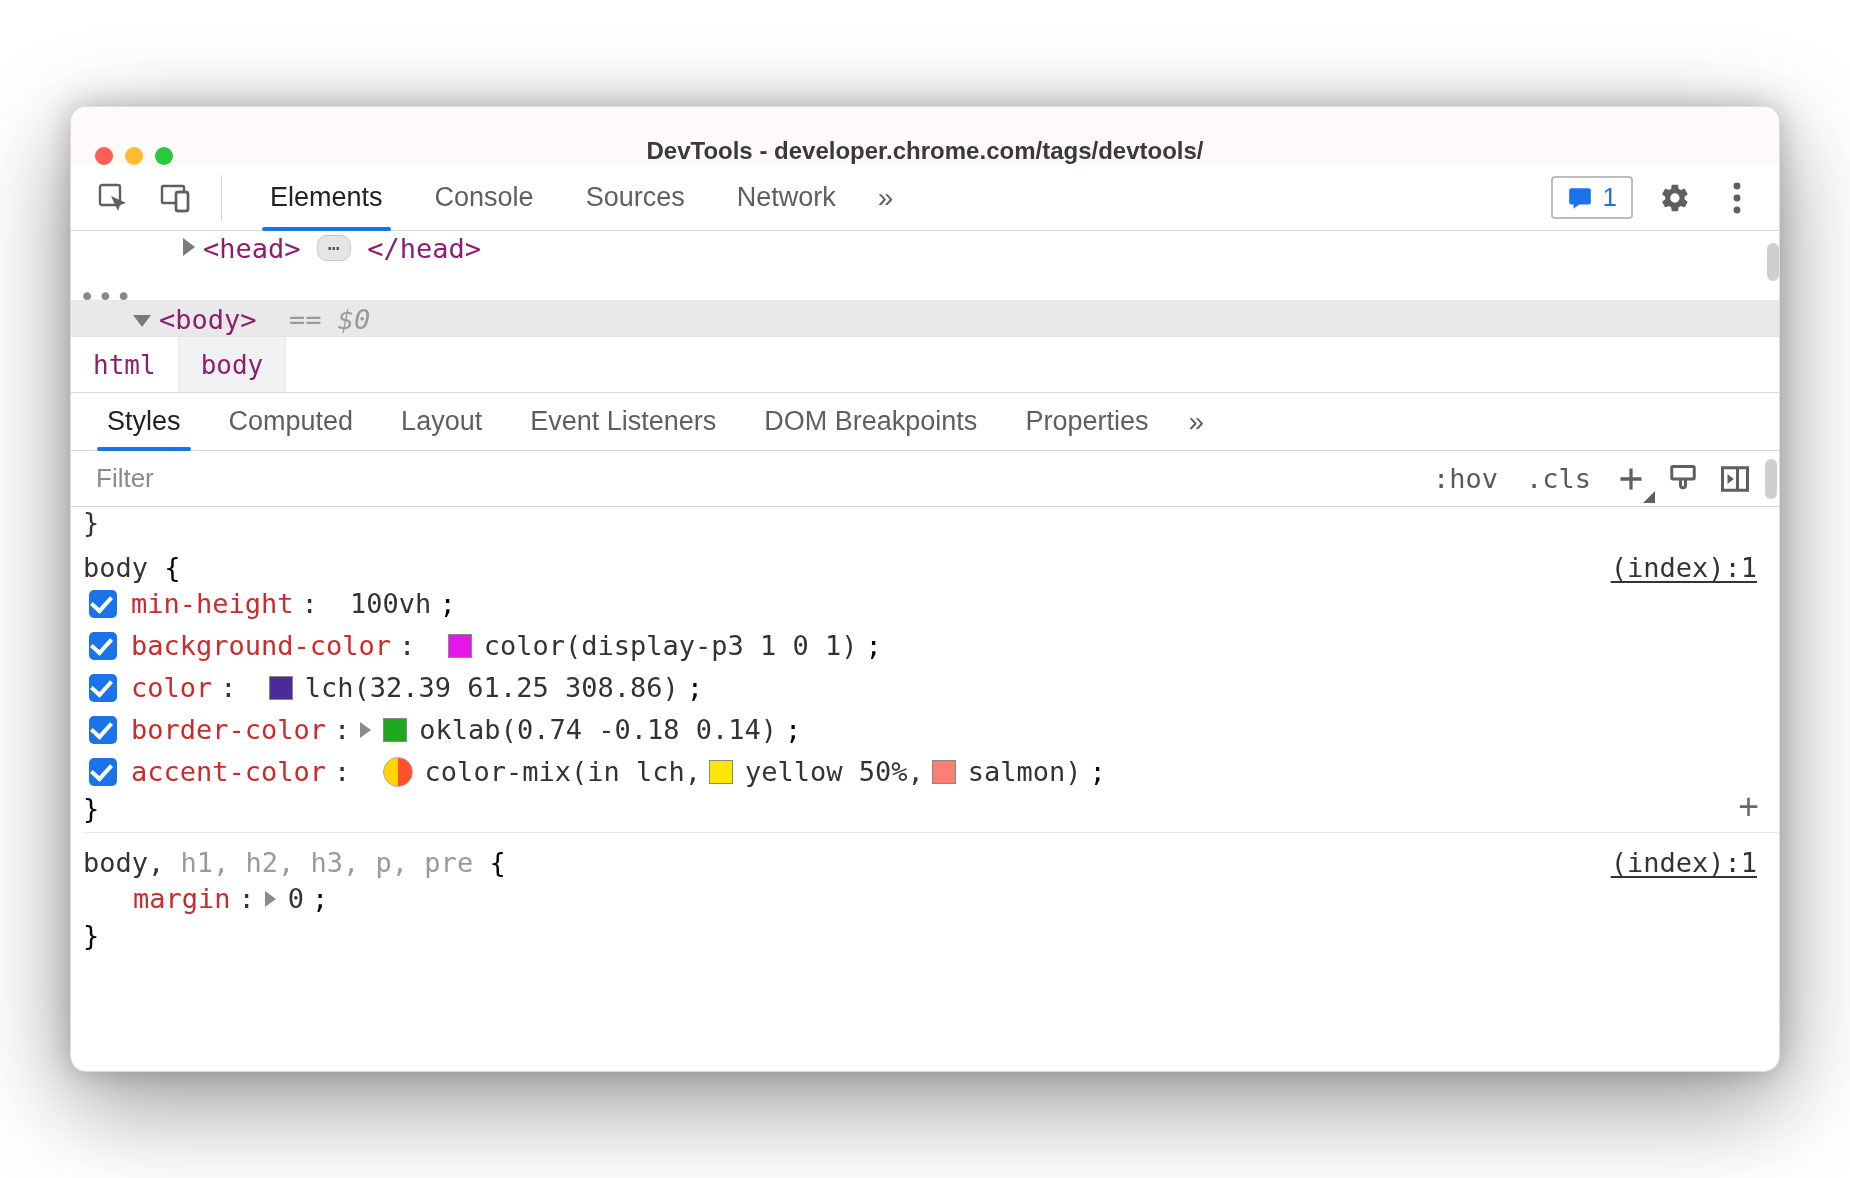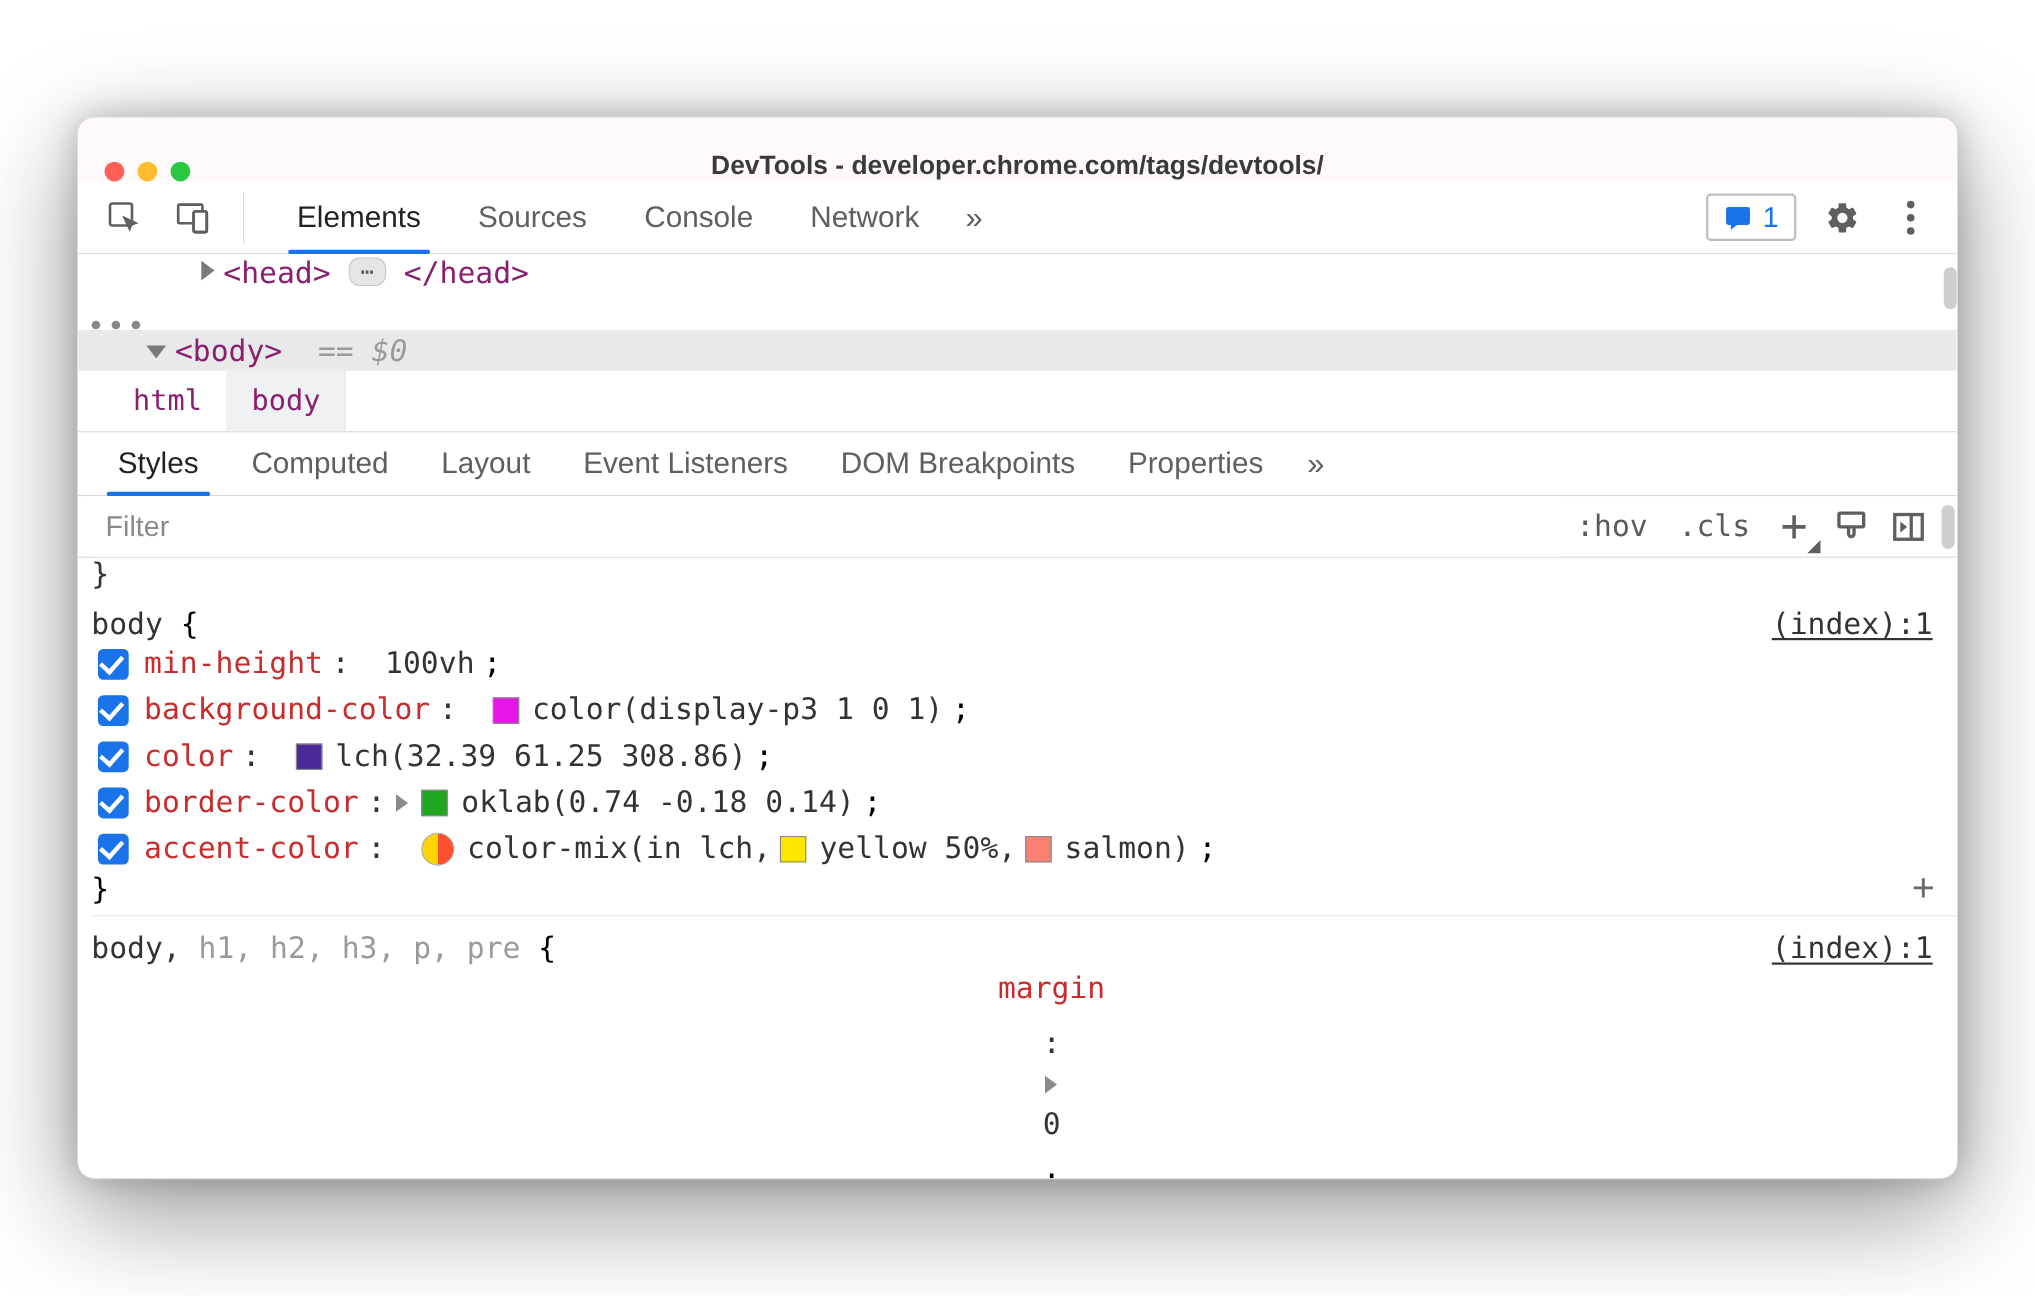--- a/index.html
+++ b/index.html
@@ -88,21 +88,21 @@
   .ellips-pill { display:inline-block; background:#e5e5e5; border:1px solid #c9c9c9; border-radius:10px; padding:0 10px; color:#555; font-size:20px; vertical-align:3px; }
   .eq0 { color:#9a9a9a; font-style: italic; }
 
   
   .scroll-hint { position:absolute; right:0; width:12px; background:#cfcfcf; border-radius:6px; }
 
   
   .breadcrumb {
     height: 56px; display: flex; align-items: stretch;
     font-family: Menlo, Consolas, monospace; font-size: 26px;
-    border-bottom: 1px solid #d9d9d9; flex-shrink:0;padding-left:28px;
+    border-bottom: 1px solid #d9d9d9; flex-shrink:0;
   }
   .crumb { display:flex; align-items:center; padding:0 22px; color:#8b1e6f; cursor:pointer; border-right:1px solid #e6e6e6;}
   .crumb.selected { background:#f0f1f2; }
 
   
   .subtabs {
     height: 58px; display:flex; align-items:stretch; border-bottom:1px solid #d9d9d9;
     padding: 0 12px; flex-shrink:0;
   }
   .subtab { display:flex; align-items:center; padding:0 24px; font-size:27px; color:#5f5f5f; cursor:pointer; position:relative; }
@@ -180,22 +180,22 @@
         <svg width="32" height="32" viewBox="0 0 32 32" fill="none" stroke="currentColor" stroke-width="2.4">
           <rect x="3" y="4" width="22" height="17" rx="1"></rect>
           <rect x="17" y="10" width="12" height="19" rx="2" fill="#fff"></rect>
           <rect x="17" y="10" width="12" height="19" rx="2"></rect>
         </svg>
       </div>
     </div>
     <div class="divider-v"></div>
     <div class="tabs-main">
       <div class="tab-main active">Elements</div>
+      <div class="tab-main">Console</div>
       <div class="tab-main">Sources</div>
-      <div class="tab-main">Console</div>
       <div class="tab-main">Network</div>
       <div class="chevrons">»</div>
     </div>
     <div class="mid-fill"></div>
     <div class="icons-right">
       <div class="issues-pill">
         <svg width="26" height="26" viewBox="0 0 24 24" fill="#1a73e8">
               <rect x="2" y="3" width="20" height="15" rx="2"></rect>
               <path d="M6 22 L6 16 L14 16 Z"></path>
             </svg>
@@ -319,21 +319,21 @@
       <div class="add-plus">+</div>
     </div>
 
     <div class="rule-block" style="border-bottom:none">
       <div class="rule-header">
         <span>
           <span class="selector"><span>body,</span><span class="dim"> h1, h2, h3, p, pre</span></span> {
         </span>
         <span class="source-link">(index):1</span>
       </div>
-      <div class="decl" style="padding-left:50px;flex-direction:column;">
+      <div class="decl" style="padding-left:50px;">
         <span class="prop">margin</span>
             <span class="colon">:</span>
         <span class="mini-twisty"></span>
         <span class="val">0</span>
             <span>;</span>
       </div>
       <div>}</div>
     </div>
 
   </div>

